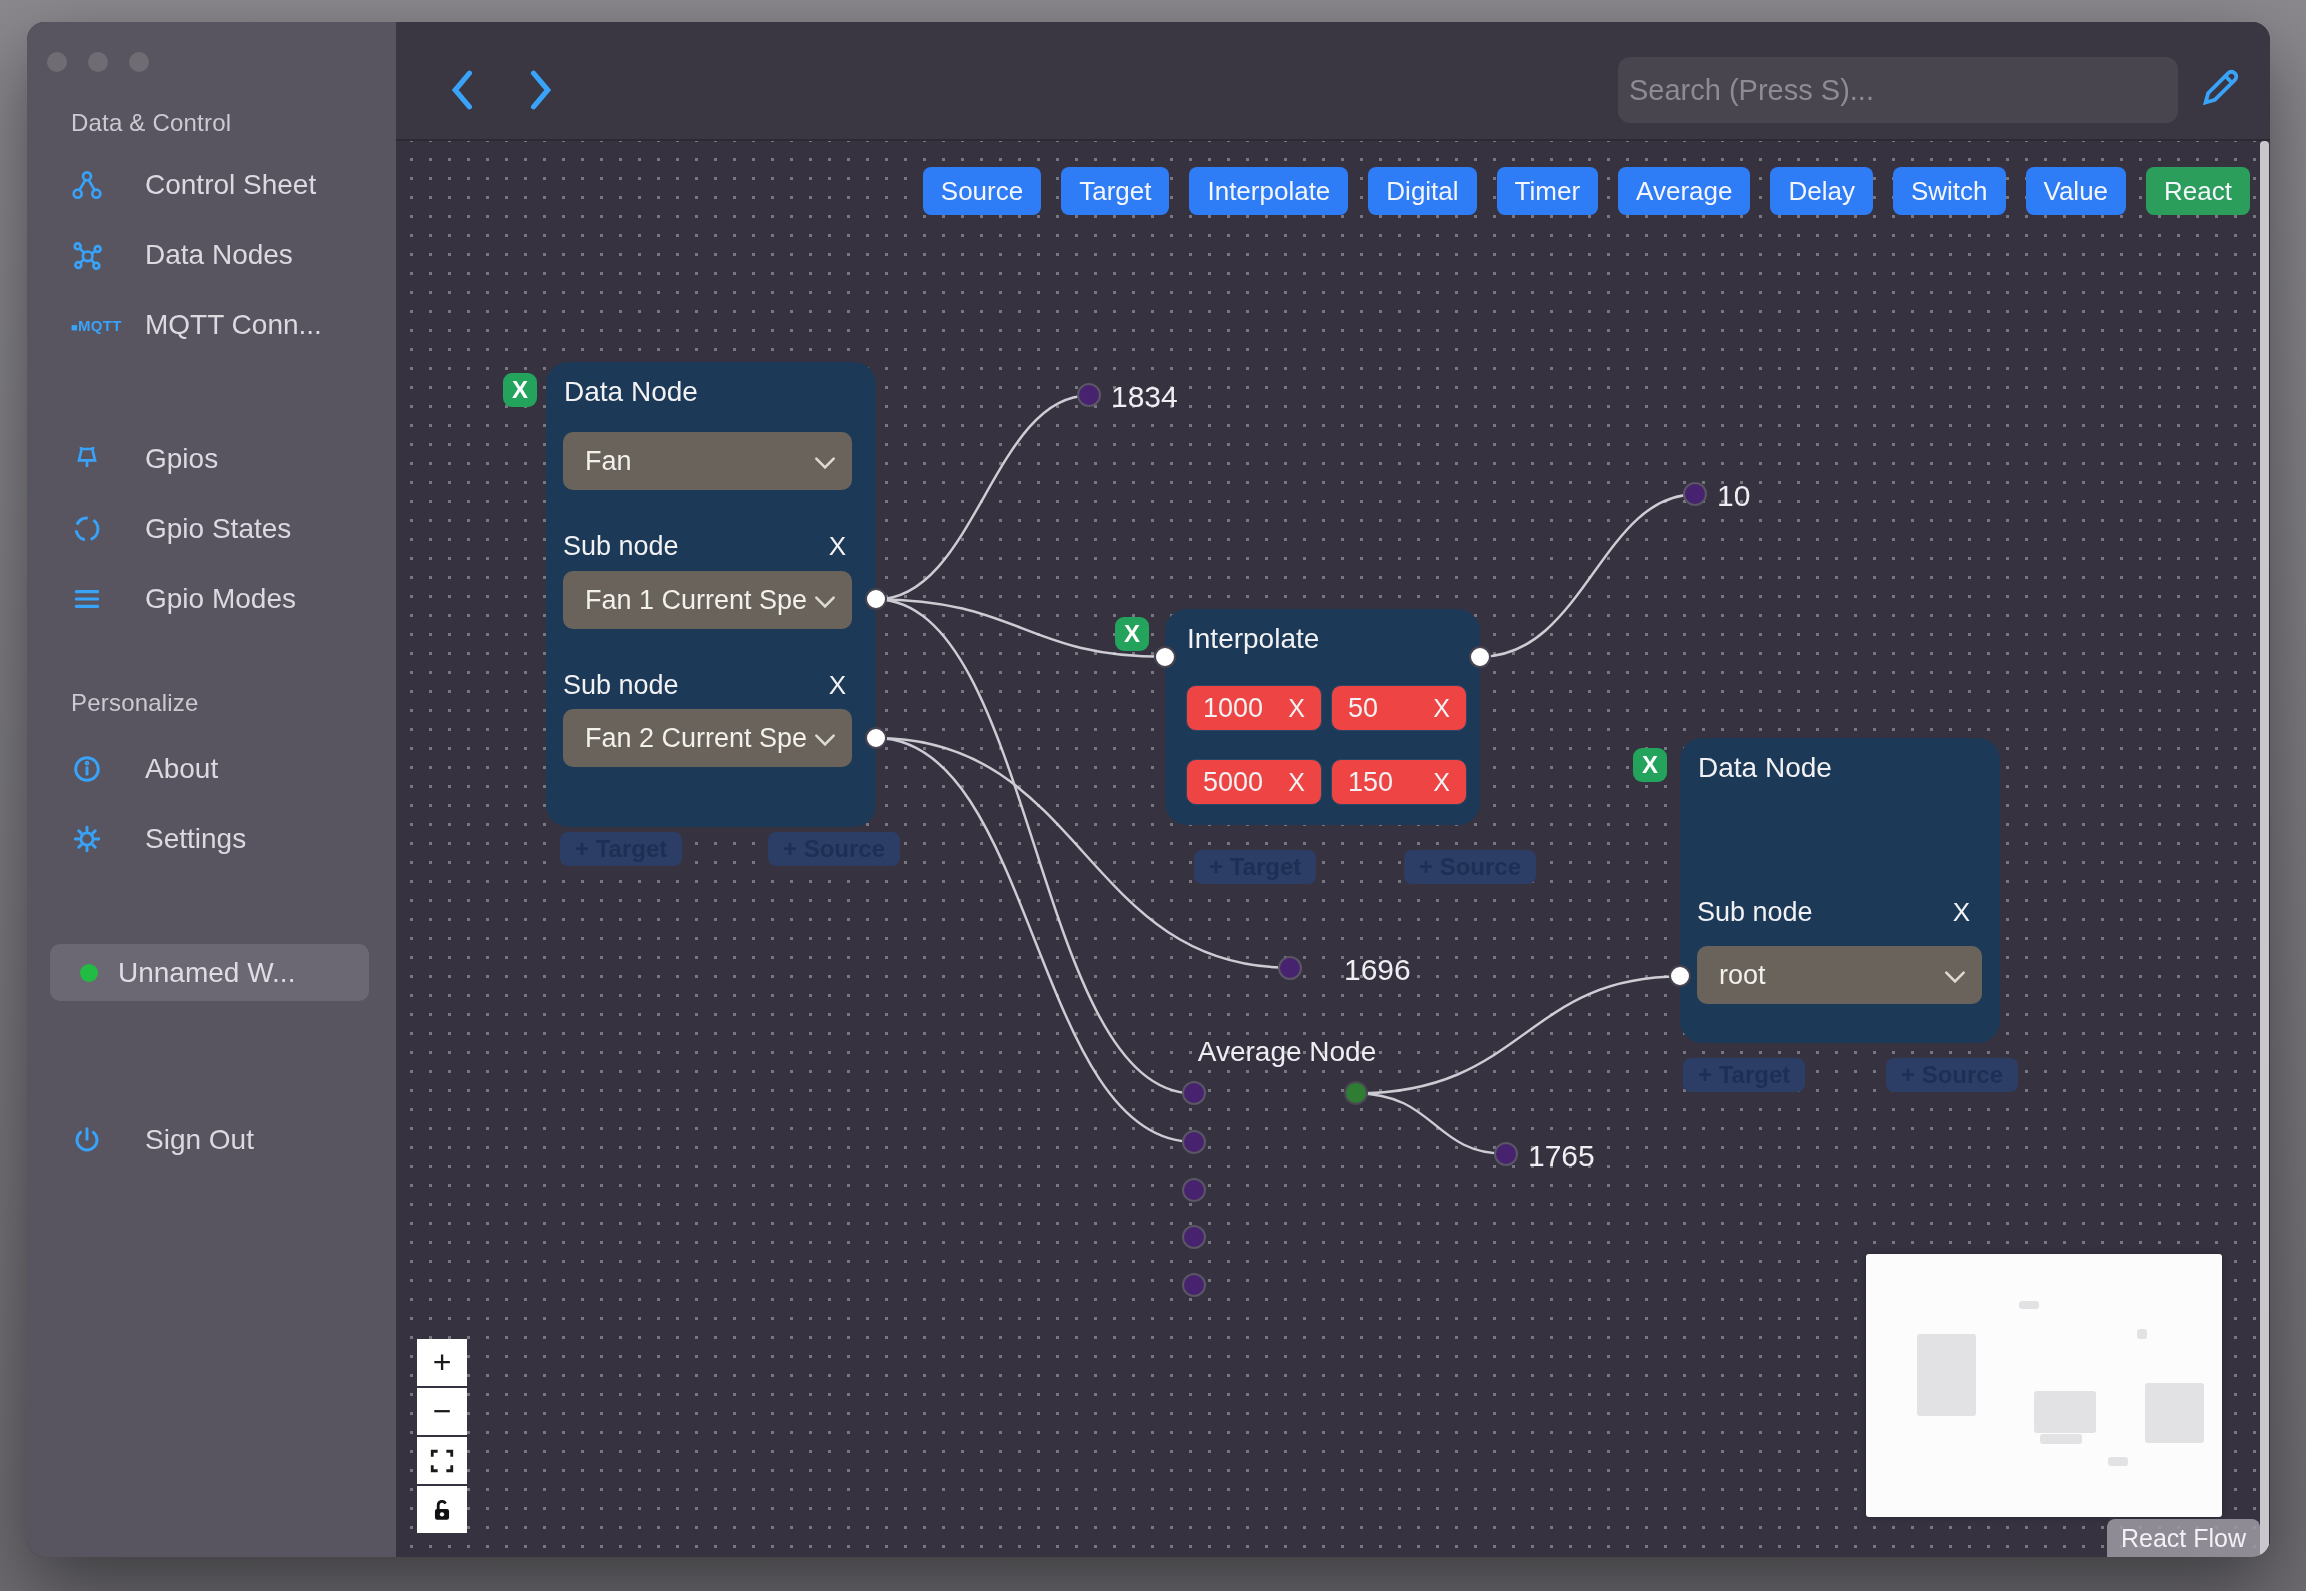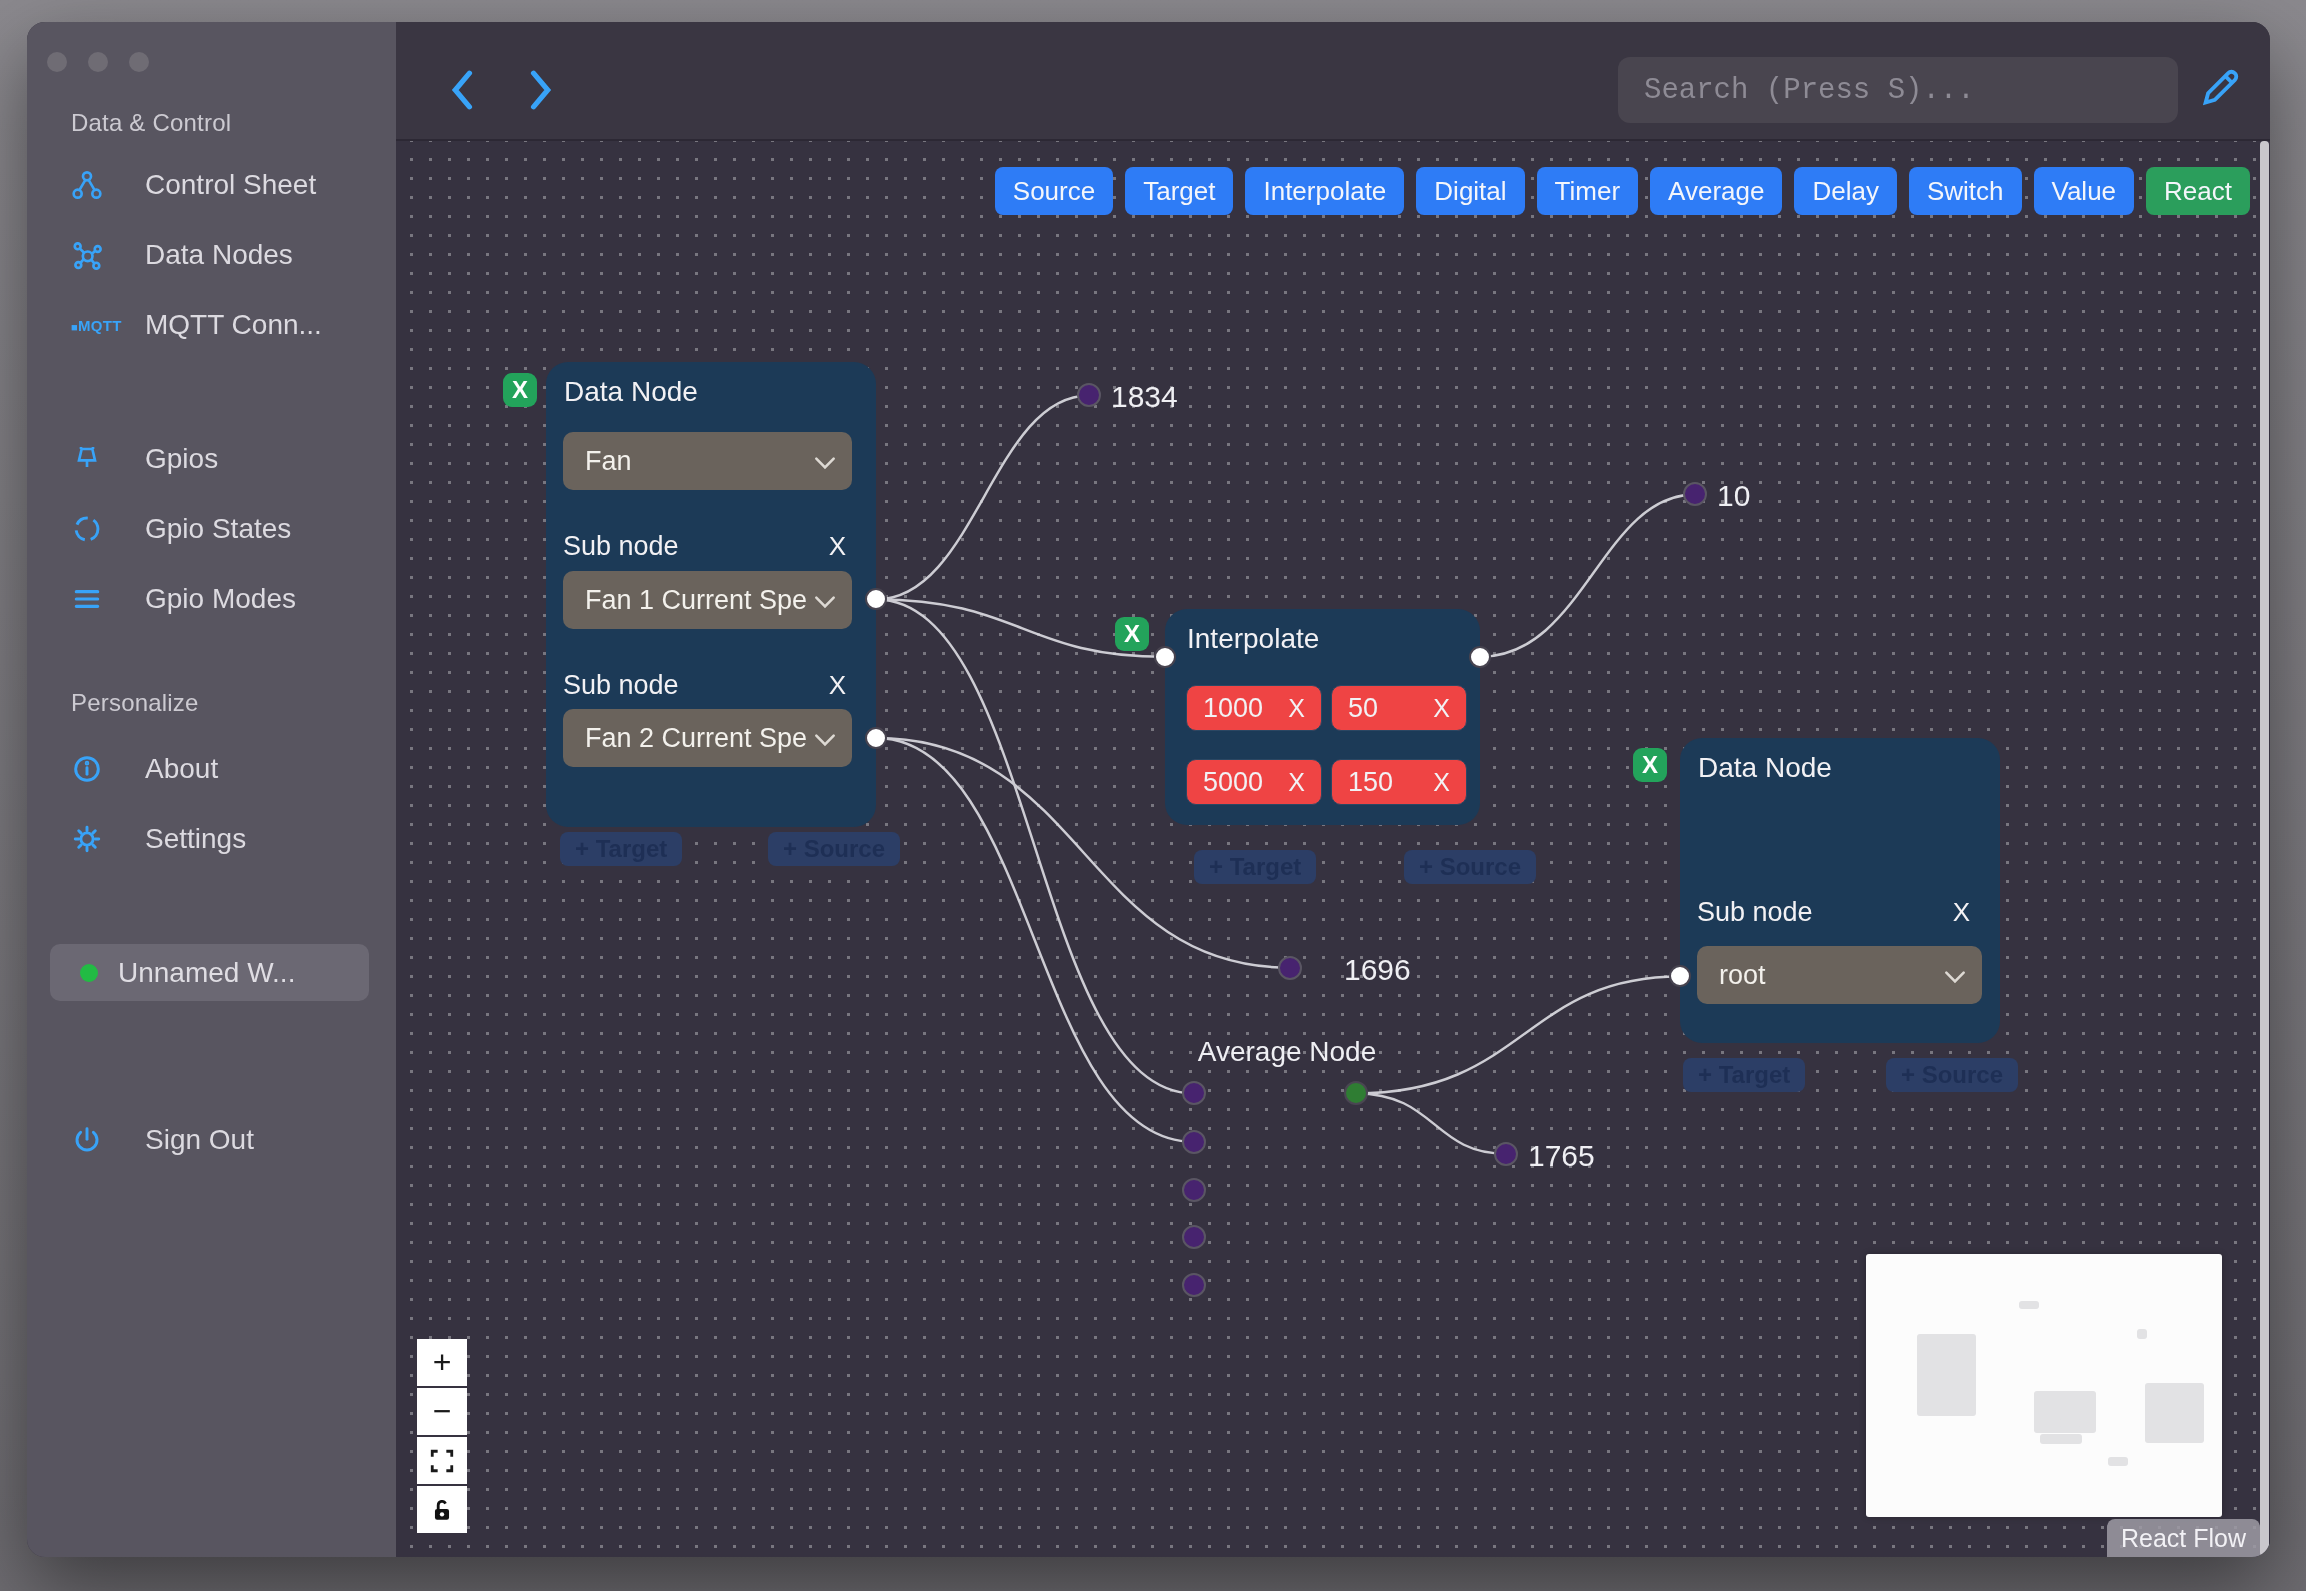--- a/index.html
+++ b/index.html
@@ -25,28 +25,28 @@
   .ws-dot { width:18px; height:18px; border-radius:50%; background:#22BB44; }
 
   
   .main { position:relative; flex:1; background:#3A3642; overflow:hidden; }
   .dots-layer { position:absolute; left:0; right:0; top:117px; bottom:0; background-color:#363240;
     background-image:radial-gradient(circle, rgba(255,255,255,.33) 1.6px, transparent 1.9px);
     background-size:19px 19px; background-position:6px 9px; border-top:2px solid #2C2834; }
   .nav-btn { position:absolute; top:44px; width:44px; height:48px; display:flex; align-items:center;
     justify-content:center; background:transparent; border:none; cursor:pointer; }
   .search-input { position:absolute; left:1222px; top:35px; width:560px; height:66px; background:#49454F;
-    border:none; border-radius:12px; padding:0 26px; font-size:29px; color:#E8E6EC;
-    font-family:Liberation Mono, monospace; outline:none; }
+    border:none; border-radius:12px; padding:0 11px; font-size:29px; color:#E8E6EC;
+    font-family:Liberation Sans, sans-serif; outline:none; }
   .search-input::placeholder { color:#8E8B95; }
   .edit-btn { position:absolute; left:1798px; top:38px; width:51px; height:55px; background:transparent;
     border:none; cursor:pointer; display:flex; align-items:center; justify-content:center; }
 
   
-  .toolbar { position:absolute; top:145px; right:20px; display:flex; gap:12px; z-index:6; }
+  .toolbar { position:absolute; top:145px; right:20px; display:flex; gap:20px; z-index:6; }
   .tb-btn { height:48px; padding:0 18px; border:none; border-radius:8px; background:#2E7CF6; color:#F4F6FB;
     font-size:26px; font-family:"Liberation Sans",sans-serif; cursor:pointer; }
   .tb-btn.green { background:#2B9E5C; }
 
   
   .edges-svg { position:absolute; left:0; top:0; width:1874px; height:1535px; z-index:1; pointer-events:none; }
   .node-card { position:absolute; background:#1C3A57; border-radius:22px; z-index:2; }
   .node-title { position:absolute; left:18px; top:14px; font-size:28px; color:#F2F1F4; font-weight:500; }
   .dd { position:absolute; left:17px; width:289px; height:58px; background:#6A635C; border-radius:10px;
     display:flex; align-items:center; padding:0 44px 0 22px; font-size:27px; color:#F3F1EC;

